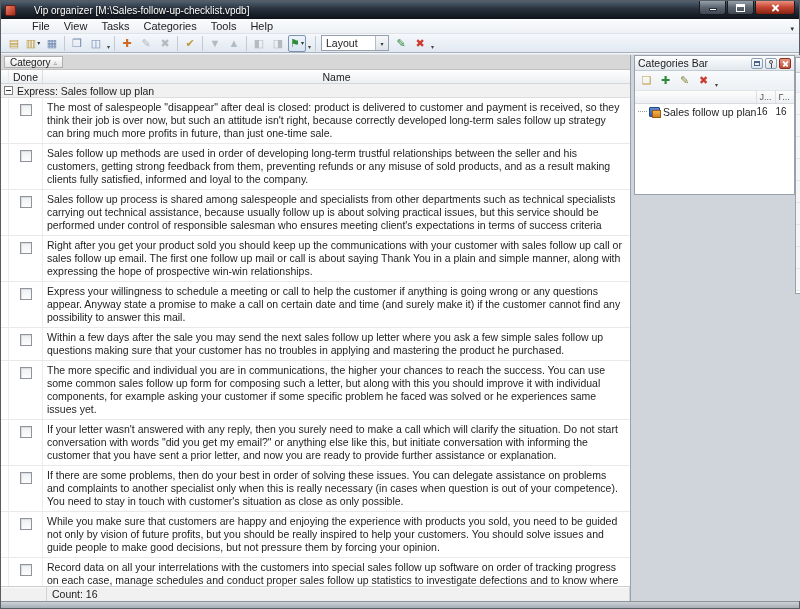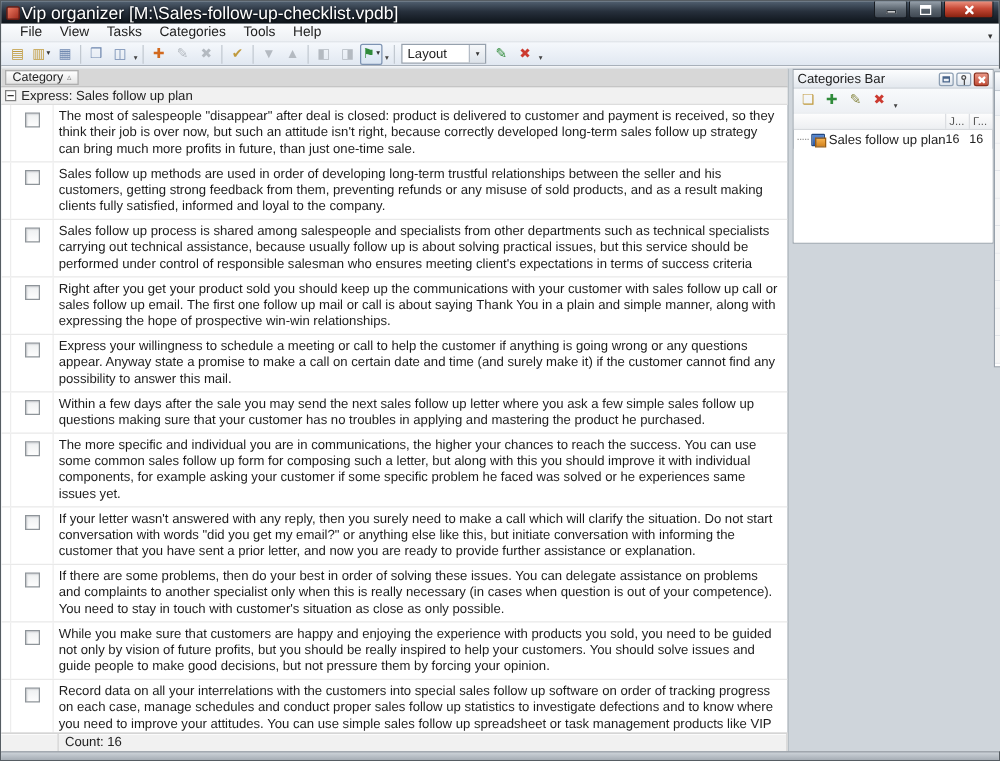--- a/index.html
+++ b/index.html
@@ -3,32 +3,32 @@
 <meta charset="utf-8">
 <style>
   *{margin:0;padding:0;box-sizing:border-box}
   html,body{width:800px;height:609px;overflow:hidden}
   body{font-family:"Liberation Sans",sans-serif;font-size:11px;color:#222;background:#9aa2aa}
   .window{width:800px;height:609px;display:flex;flex-direction:column;border:1px solid #565d63;background:#e8ecf0}
 
   
   .titlebar{height:18px;flex:0 0 auto;background:linear-gradient(#516070,#27303c 45%,#0d1319);display:flex;align-items:center;padding:0 4px}
   .app-icon{width:11px;height:11px;flex:0 0 auto;background:linear-gradient(135deg,#ef7c64,#a02a1c);border:1px solid #6e1c12;border-radius:2px}
-  .title-text{color:#fff;margin-left:1px;flex:1;white-space:nowrap;overflow:hidden;text-shadow:0 1px 2px #000;font-size:14px}
+  .title-text{color:#fff;margin-left:18px;flex:1;white-space:nowrap;overflow:hidden;text-shadow:0 1px 2px #000;font-size:10px}
   .win-btns{display:flex;gap:1px;align-self:flex-start}
   .win-btn{width:27px;height:14px;border:1px solid #171c22;border-top:none;border-radius:0 0 3px 3px;background:linear-gradient(#97a1ab,#5b656f 50%,#3f4852);display:flex;align-items:center;justify-content:center}
   .win-btn.close{width:40px;background:linear-gradient(#eb9280,#c74936 45%,#87210f)}
   .min-glyph{width:8px;height:3px;background:#fff;border:1px solid #2a3138;margin-top:3px}
   .max-glyph{width:9px;height:8px;border:1px solid #fff;border-top:3px solid #fff;background:transparent}
   .xg{position:relative;width:9px;height:9px}
   .xg::before,.xg::after{content:"";position:absolute;left:0;top:4px;width:9px;height:2px;background:#fff;border-radius:1px}
   .xg::before{transform:rotate(45deg)}.xg::after{transform:rotate(-45deg)}
 
   
-  .menubar{height:15px;flex:0 0 auto;background:linear-gradient(#fbfcfe,#edf0f4);border-bottom:1px solid #e0e4e9;display:flex;align-items:flex-end;padding-left:8px}
+  .menubar{height:15px;flex:0 0 auto;background:linear-gradient(#fbfcfe,#edf0f4);border-bottom:1px solid #e0e4e9;display:flex;align-items:flex-end;padding-left:24px}
   .menu-item{padding:0 7px;height:100%;display:flex;align-items:center;cursor:default}
   .menubar-overflow{margin-left:auto;margin-right:5px;font-size:7px;color:#333}
 
   
   .toolbar{height:19px;flex:0 0 auto;background:linear-gradient(#f5f8fc,#e1e8f1);border-bottom:1px solid #a8b0ba;display:flex;align-items:center;padding:0 4px;gap:1px}
   .tb-btn{min-width:18px;height:17px;display:flex;align-items:center;justify-content:center;font-size:11px;line-height:1;border:1px solid transparent;border-radius:2px;gap:1px}
   .tb-btn .caret{font-size:6px;color:#333}
   .tb-btn.boxed{border-color:#7d93b2;background:linear-gradient(#eef4fb,#d8e4f2)}
   .tb-sep{width:1px;height:15px;background:#c2c9d1;margin:0 2px;flex:0 0 auto}
   .tb-overflow{font-size:6px;color:#444;align-self:flex-end;margin:0 1px 2px 1px}
@@ -194,20 +194,25 @@
   <div class="content">
 
     <div class="main-col">
       <div class="groupby-bar">
         <span class="groupby-btn">
           <span>Category</span>
           <span class="sort-glyph">▵</span>
         </span>
       </div>
 
+      <div class="colheader">
+        <div class="ch-gutter"></div>
+        <div class="ch-done">Done</div>
+        <div class="ch-name">Name</div>
+      </div>
 
       <div class="group-row">
         <span class="expander"></span>
         <span>Express: Sales follow up plan</span>
       </div>
 
       <div class="rows">
         <div class="item-row">
             <div class="row-gutter"></div>
             <div class="done-cell">

